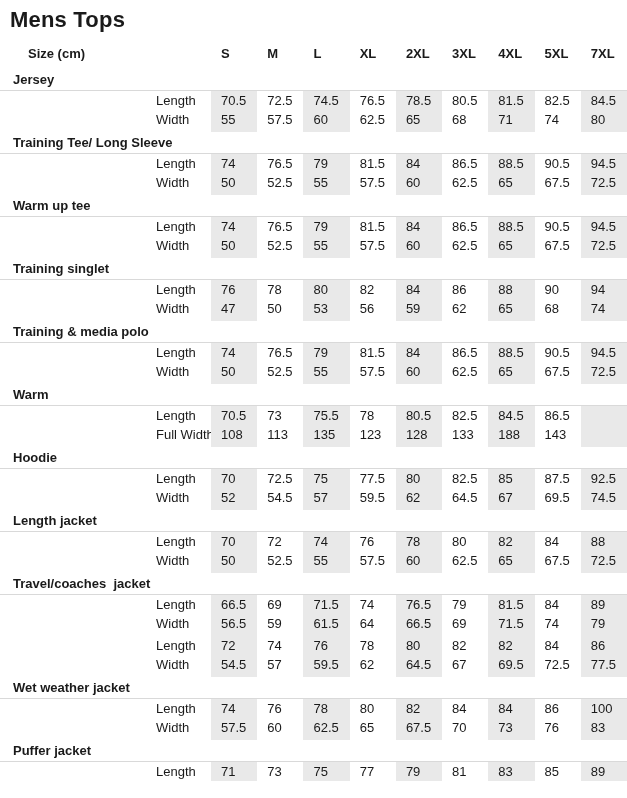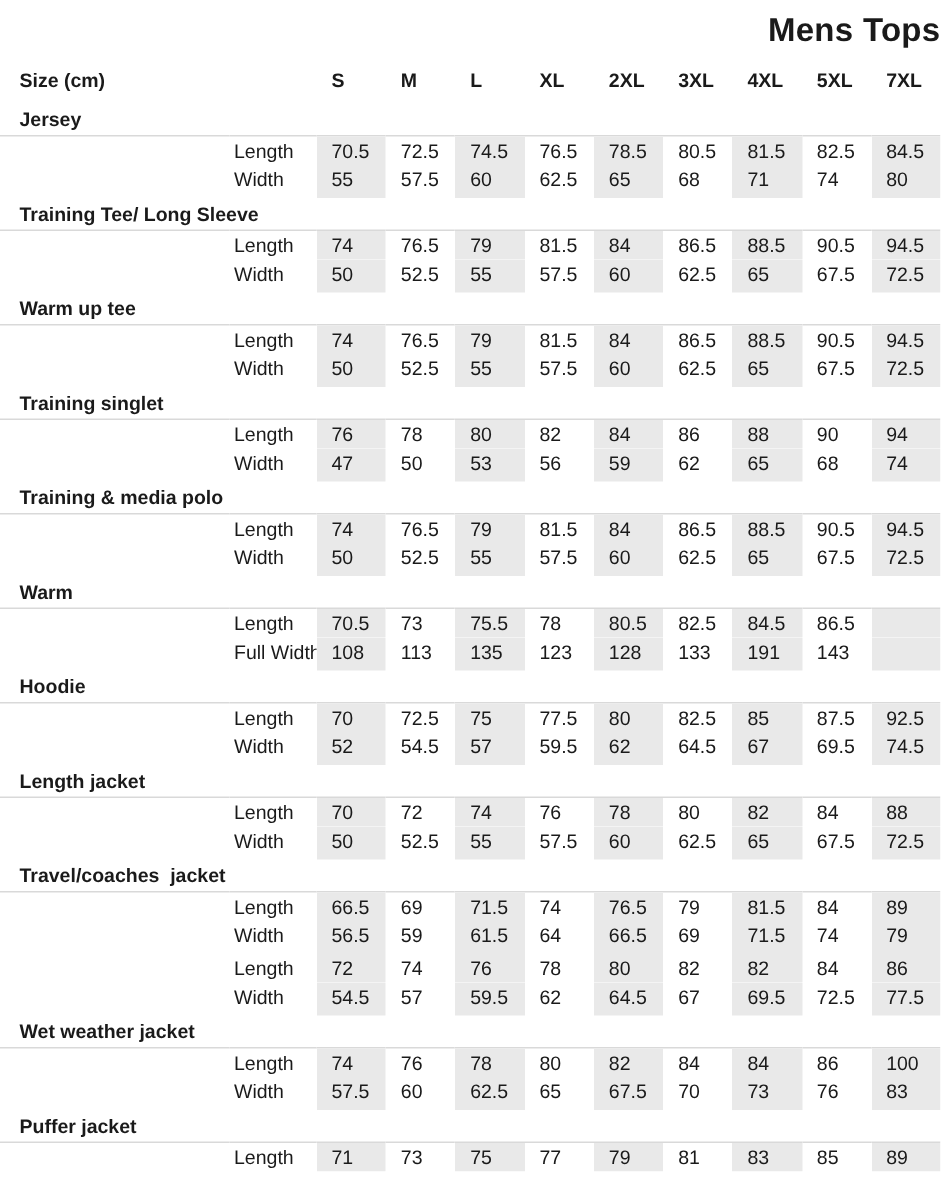--- a/index.html
+++ b/index.html
@@ -15,21 +15,20 @@
     color:var(--text);
     -webkit-font-smoothing:antialiased;
   }
   .page-title{
     font-size:22px;
     font-weight:bold;
     line-height:30px;
     margin:0;
     padding:5px 0 0 10px;
     letter-spacing:.2px;
-    text-align:right;
   }
   table.size-chart{
     border-collapse:collapse;
     table-layout:fixed;
     width:627px;
     margin-top:9px;
     font-size:13px;
   }
   col.col-section{width:153px;}
   col.col-label{width:58px;}
@@ -40,21 +39,21 @@
     vertical-align:middle;
     white-space:nowrap;
     overflow:hidden;
   }
   thead th{
     font-weight:bold;
     font-size:13px;
     height:25px;
     padding-bottom:6px;
   }
-  thead th.c-head-label{padding-left:13px;}
+  thead th.c-head-label{padding-left:28px;}
   thead th.c-size{padding-left:10px;}
   tr.section-row td{
     font-weight:bold;
     padding:4px 0 3px 13px;
     line-height:14px;
     border-bottom:1px solid var(--rule);
     white-space:pre;
   }
   tr.data-row td{
     height:19px;
@@ -256,21 +255,21 @@
       </tr>
       <tr class="data-row row-last">
         <td class="c-section"></td>
         <td class="c-label">Full Width</td>
         <td class="c-size shaded">108</td>
         <td class="c-size">113</td>
         <td class="c-size shaded">135</td>
         <td class="c-size">123</td>
         <td class="c-size shaded">128</td>
         <td class="c-size">133</td>
-        <td class="c-size shaded">191</td>
+        <td class="c-size shaded">188</td>
         <td class="c-size">143</td>
         <td class="c-size shaded"></td>
       </tr>
       <tr class="section-row">
         <td colspan="11">Hoodie</td>
       </tr>
       <tr class="data-row">
         <td class="c-section"></td>
         <td class="c-label">Length</td>
         <td class="c-size shaded">70</td>

